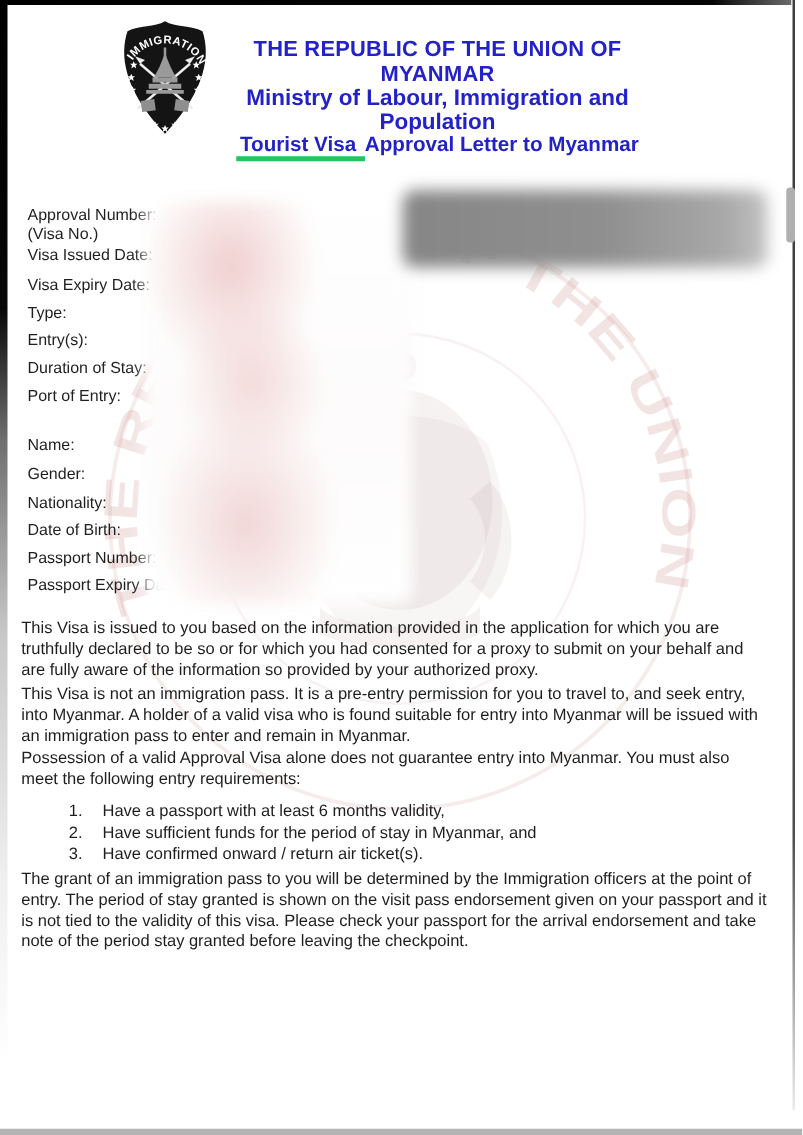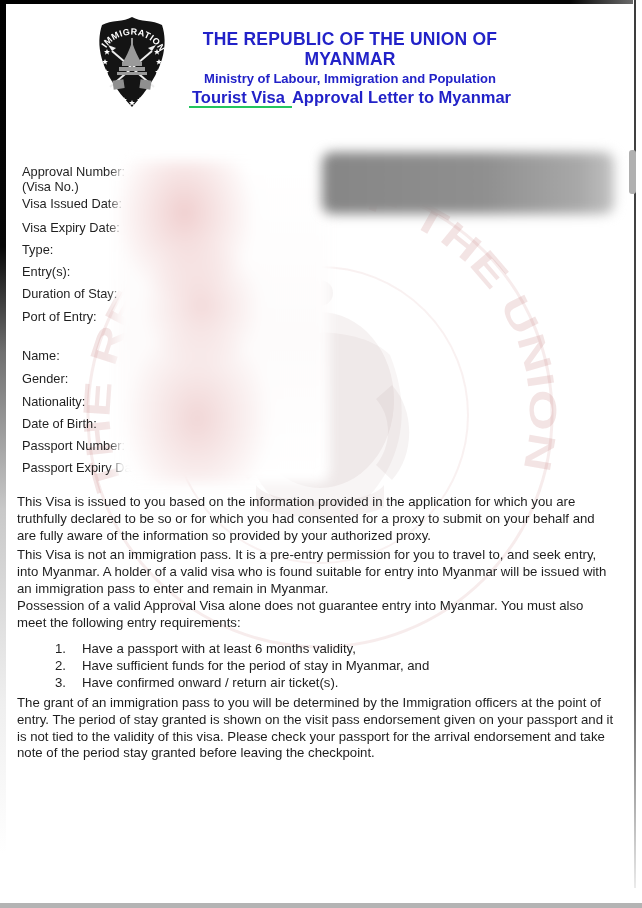--- a/index.html
+++ b/index.html
@@ -19,23 +19,23 @@
                 background:#b0b0b0;z-index:32;cursor:pointer;}
 
   
   .watermark{position:absolute;left:20px;top:155px;width:600px;height:560px;z-index:1;pointer-events:none;}
 
   
   .badge{position:absolute;left:93px;top:16px;width:78px;height:92px;z-index:5;}
   .titles{position:absolute;left:168px;top:29px;width:364px;text-align:center;
           color:#2222c8;font-weight:bold;z-index:5;}
   .t1{font-size:17.5px;line-height:20px;letter-spacing:.2px;}
-  .t2{font-size:13px;line-height:19px;}
+  .t2{font-size:18px;line-height:19px;}
   .t3{font-size:16.5px;line-height:19px;}
-  .t3 .ul{border-bottom:2px solid #22c55e;padding:0 7px 0 3px;}
+  .t3 .ul{border-bottom:4px solid #22c55e;padding:0 7px 0 3px;}
   .t3 .rest{margin-left:0;}
 
   
   .txt{position:absolute;font-size:13.2px;line-height:16.8px;color:#1e1e1e;z-index:6;}
   .intro{left:17px;top:116px;width:594px;}
   .p1{left:17px;top:494px;width:598px;}
   .p2{left:17px;top:547px;width:598px;}
   .p3{left:17px;top:598px;width:598px;}
   .p4{left:17px;top:695px;width:606px;}
   .note{left:17px;top:761px;width:598px;color:#e53935;}

